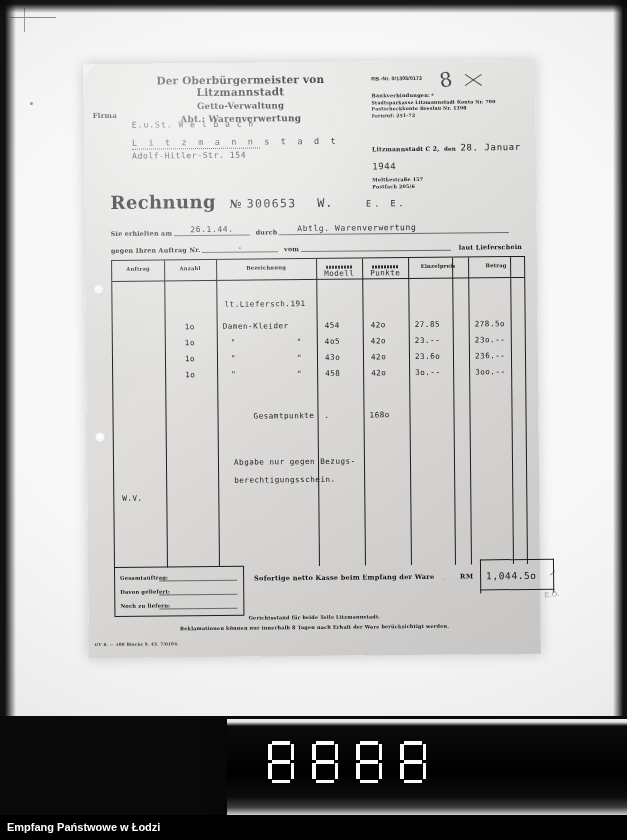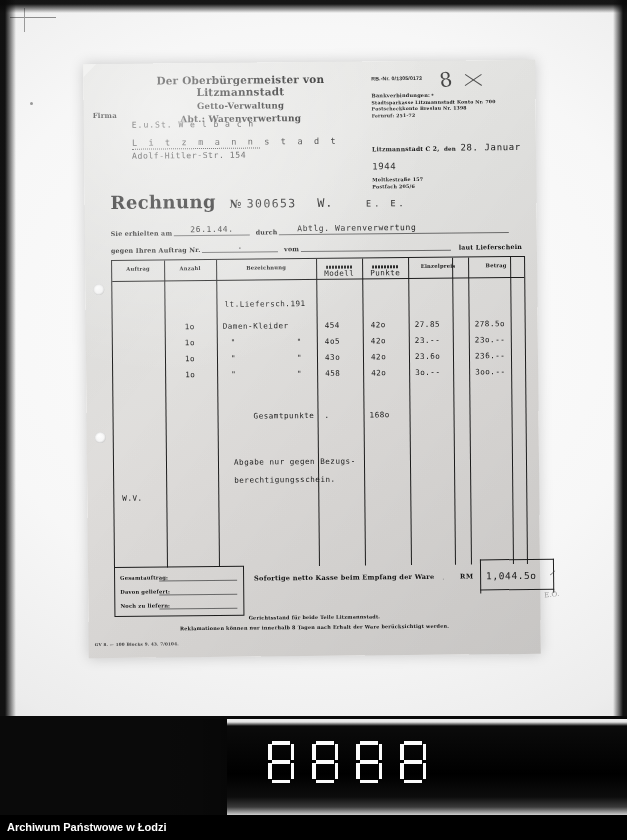--- a/index.html
+++ b/index.html
@@ -354,14 +354,14 @@
       <i class="sb"></i>
       <i class="sc"></i>
       <i class="sd"></i>
       <i class="se off"></i>
       <i class="sf off"></i>
       <i class="sg"></i>
     </div>
 </div>
 
 <div id="credit">
-  <span>Archiwum Państwowe w Łodzi</span>
+  <span>Empfang Państwowe w Łodzi</span>
 </div>
 
 </body></html>

